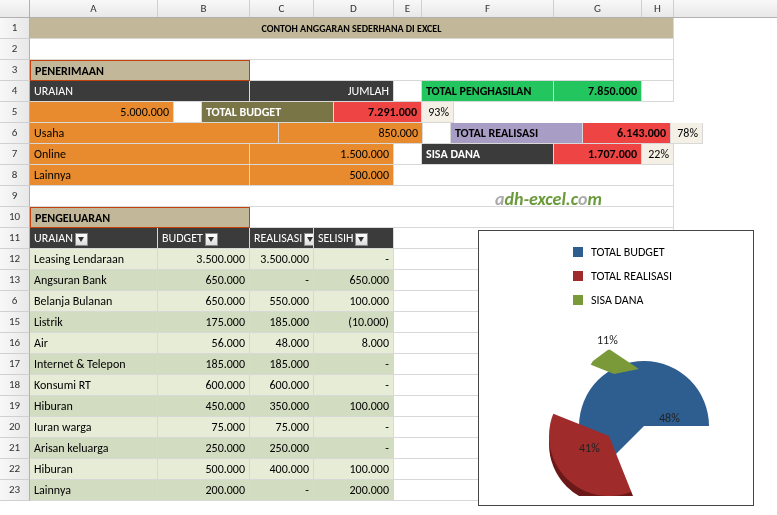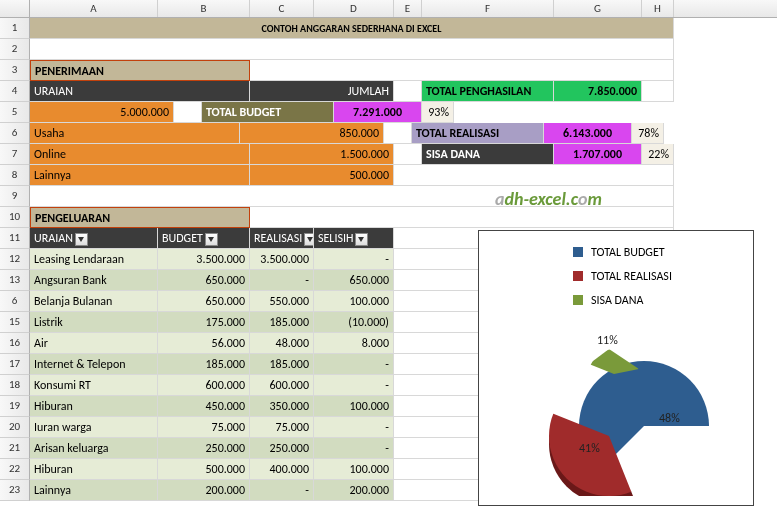--- a/index.html
+++ b/index.html
@@ -31,21 +31,21 @@
 .alt2 { background: #d2dcc0; }
 .r-align { text-align: right; }
 
 .filter { display: inline-block; width: 13px; height: 13px; background: linear-gradient(#fff,#ddd); border: 1px solid #888; margin-left: 2px; vertical-align: middle; position: relative; }
 .filter::after { content: ""; position: absolute; left: 2px; top: 3px; border-left: 3px solid transparent; border-right: 3px solid transparent; border-top: 5px solid #333; }
 
 .sum-orange { background: #22c55e; font-weight: bold; }
 .sum-olive { background: #7a7547; color: #fff; font-weight: bold; }
 .sum-purple { background: #a89ec5; font-weight: bold; }
 .sum-dark { background: #3b3b3b; color: #fff; font-weight: bold; }
-.sum-val { background: #d946ef; text-align: center; font-weight: bold; }
+.sum-val { background: #ef4444; text-align: right; font-weight: bold; }
 .pct { background: #f4f0e6; text-align: right; }
 
 .watermark { position: absolute; left: 495px; top: 188px; font-size: 18px; font-style: italic; color: #6a9a3a; font-weight: 600; pointer-events: none; }
 .watermark .d { color: #aaa; }
 
 .chart { position: absolute; left: 478px; top: 230px; width: 276px; height: 276px; border: 1px solid #444; background: #fff; }
 .legend { position: absolute; left: 94px; top: 14px; font-size: 12px; }
 .legend div { margin-bottom: 10px; display: flex; align-items: center; }
 .sw { width: 10px; height: 10px; margin-right: 8px; }
 .sw-b { background: #2e5d8f; }
@@ -105,21 +105,21 @@
   <div class="row-h">5</div>
   <div class="cell orange r-align" style="width:144px">5.000.000</div>
   <div class="cell cE"></div>
   <div class="cell sum-olive cF">TOTAL BUDGET</div>
   <div class="cell sum-val cG">7.291.000</div>
   <div class="cell pct cH">93%</div>
 </div>
 
 <div class="row">
   <div class="row-h">6</div>
-  <div class="cell orange" style="width:210px">Usaha</div>
+  <div class="cell orange" style="width:249px">Usaha</div>
   <div class="cell orange r-align" style="width:144px">850.000</div>
   <div class="cell cE"></div>
   <div class="cell sum-purple cF">TOTAL REALISASI</div>
   <div class="cell sum-val cG">6.143.000</div>
   <div class="cell pct cH">78%</div>
 </div>
 
 <div class="row">
   <div class="row-h">7</div>
   <div class="cell orange" style="width:220px">Online</div>

